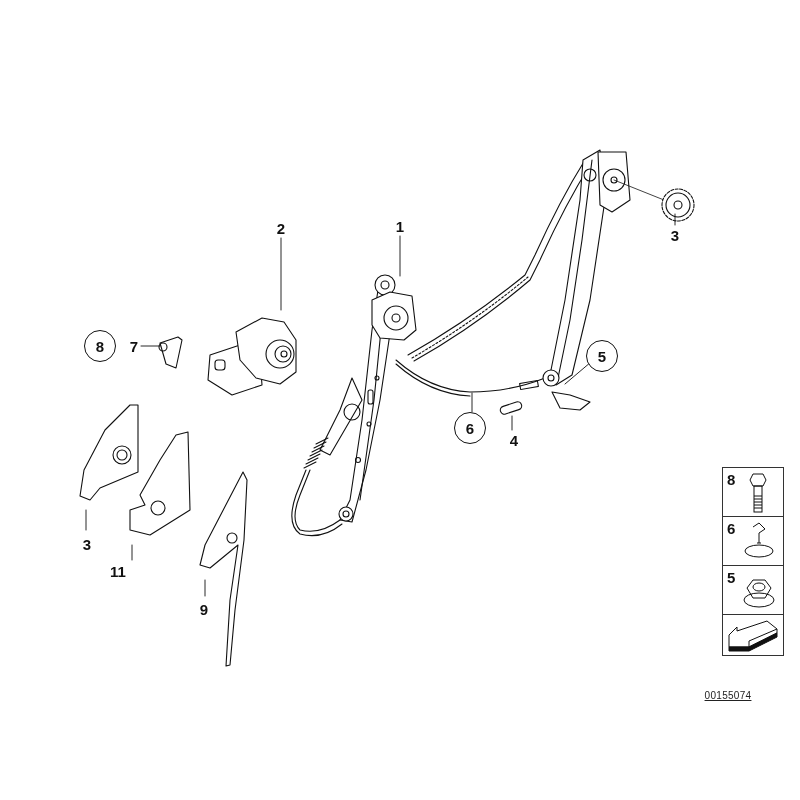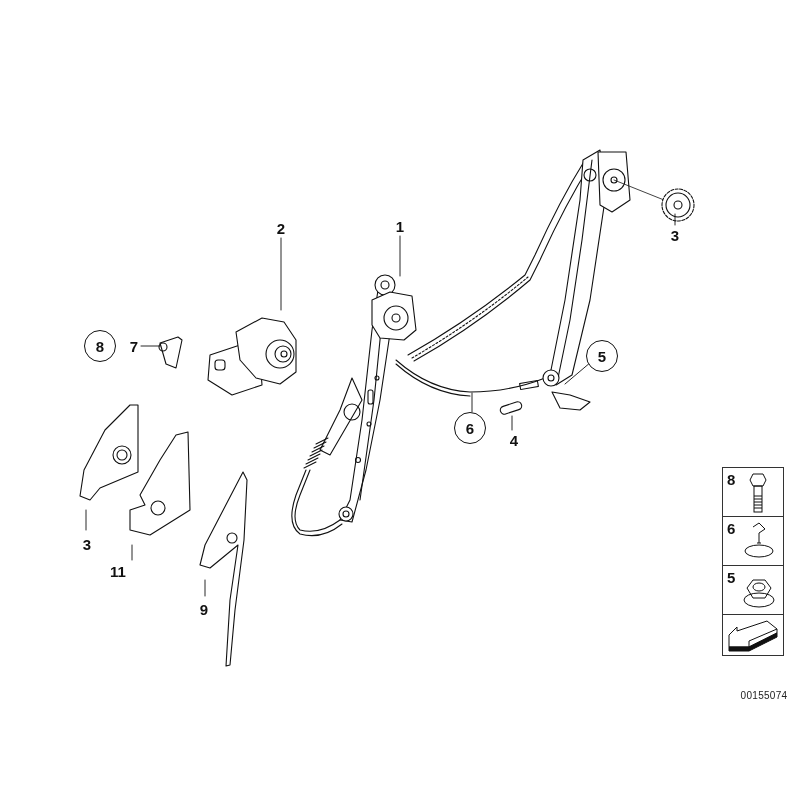--- a/index.html
+++ b/index.html
@@ -5,21 +5,21 @@
   html, body { margin: 0; padding: 0; background: #ffffff; }
   body { width: 800px; height: 800px; position: relative; overflow: hidden; font-family: "Liberation Sans", sans-serif; }
   #diagram { position: absolute; left: 0; top: 0; width: 800px; height: 800px; }
   .callout { position: absolute; font-weight: bold; font-size: 15px; color: #111; font-family: "Liberation Sans", sans-serif; transform: translate(-50%, -50%); }
   .callout.circled { width: 30px; height: 30px; border: 1.3px solid #111; border-radius: 50%; display: flex; align-items: center; justify-content: center; background: #fff; }
   .legend { position: absolute; left: 722px; top: 467px; width: 60px; border: 1px solid #333; background: #fff; }
   .legend-cell { height: 48px; border-bottom: 1px solid #333; position: relative; }
   .legend-cell:last-child { border-bottom: none; height: 40px; }
   .legend-num { position: absolute; left: 4px; top: 3px; font-weight: bold; font-size: 15px; color: #111; }
   .legend-cell svg { position: absolute; left: 0; top: 0; }
-  .diagram-id { position: absolute; left: 764px; top: 690px; transform: translateX(-50%); font-size: 10px; color: #222; letter-spacing: 0.3px; }
+  .diagram-id { position: absolute; left: 728px; top: 690px; transform: translateX(-50%); font-size: 10px; color: #222; letter-spacing: 0.3px; text-decoration: underline; }
 </style>
 </head>
 <body>
 
 <svg id="diagram" viewBox="0 0 800 800" width="800" height="800" fill="none" stroke="#111" stroke-width="1.1" stroke-linejoin="round" stroke-linecap="round">
 
   <g>
     <path d="M378 290 L372 330 L362 420 L350 500 L340 520 L352 522 L366 470 L380 400 L392 320 L398 300 Z" fill="#fff"></path>
     <path d="M384 300 L374 400 L360 500"></path>
     <circle cx="346" cy="514" r="7" fill="#fff"></circle>

